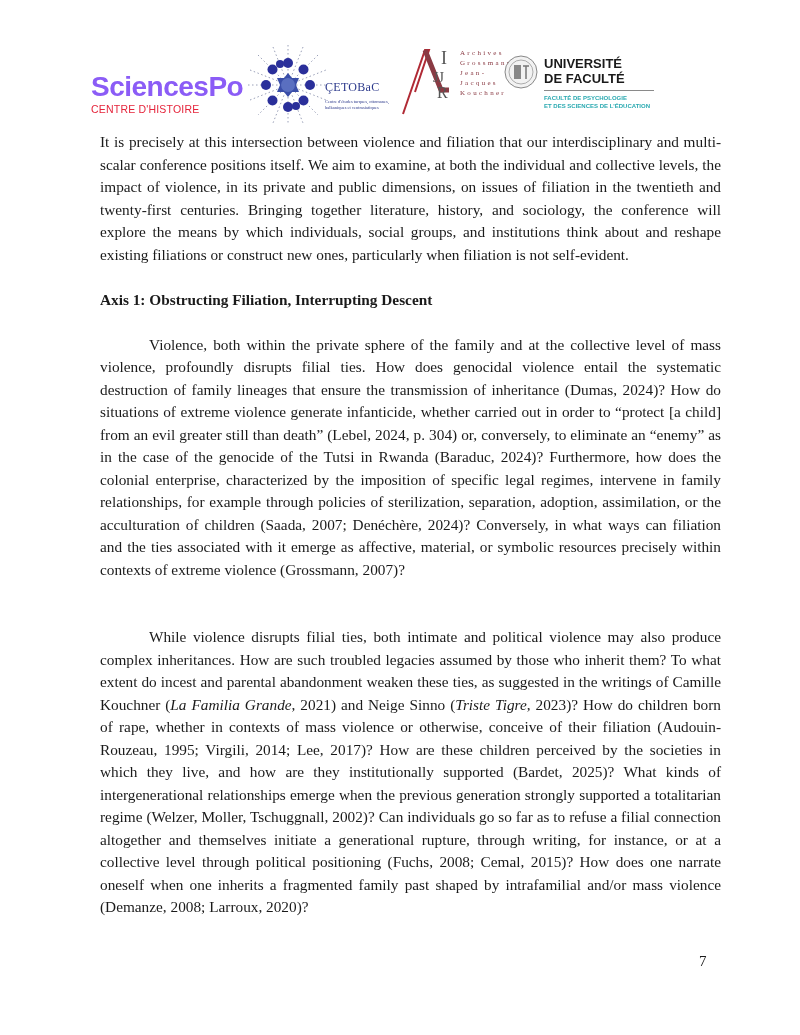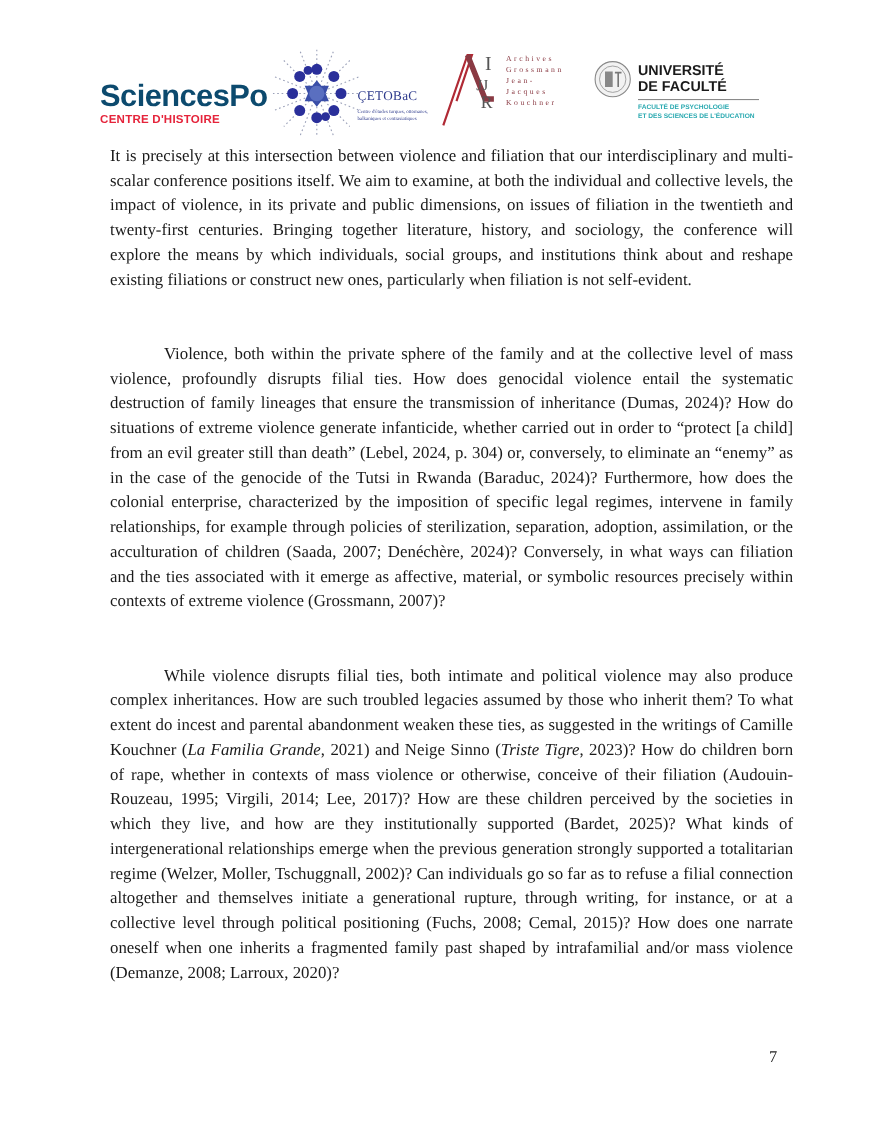--- a/index.html
+++ b/index.html
@@ -1,26 +1,26 @@
 <!DOCTYPE html>
 <html><head>
 <meta charset="utf-8">
 <style>
   html, body { margin: 0; padding: 0; background: #ffffff; }
   body { width: 800px; height: 1035px; position: relative; overflow: hidden; font-family: "Liberation Serif", serif; color: #1a1a1a; }
   .logos { position: absolute; top: 40px; left: 88px; width: 600px; height: 85px; }
   .sp { position: absolute; left: 3px; top: 33px; }
-  .sp-title { font-family: "Liberation Sans", sans-serif; font-weight: bold; color: #0c4a6e; font-size: 28px; letter-spacing: -0.5px; line-height: 28px; }
-  .sp-sub { font-family: "Liberation Sans", sans-serif; font-weight: bold; color: #e5243b; font-size: 10.5px; letter-spacing: 0.2px; margin-top: 2px; }
+  .sp-title { font-family: "Liberation Sans", sans-serif; font-weight: bold; color: #8b5cf6; font-size: 28px; letter-spacing: -0.5px; line-height: 28px; }
+  .sp-sub { font-family: "Liberation Sans", sans-serif; font-weight: normal; color: #e5243b; font-size: 10.5px; letter-spacing: 0.2px; margin-top: 2px; }
   .cetobac { position: absolute; left: 160px; top: 5px; width: 160px; height: 80px; }
   .cetobac-title { position: absolute; left: 77px; top: 35px; font-family: "Liberation Serif", serif; font-size: 12px; color: #2d3a8c; letter-spacing: 0.3px; }
   .cetobac-sub { position: absolute; left: 77px; top: 54px; font-size: 4.5px; line-height: 5.5px; color: #2d3a8c; width: 80px; }
   .aijjr { position: absolute; left: 313px; top: 4px; width: 120px; height: 70px; }
   .aijjr-text { position: absolute; left: 59px; top: 4px; font-size: 7px; letter-spacing: 2.3px; line-height: 10px; color: #8a3a43; }
-  .unige { position: absolute; left: 452px; top: 5px; width: 180px; height: 70px; }
+  .unige { position: absolute; left: 416px; top: 5px; width: 180px; height: 70px; }
   .unige-title { position: absolute; left: 40px; top: 11px; font-family: "Liberation Sans", sans-serif; font-weight: bold; color: #1a1a1a; font-size: 13px; line-height: 15px; }
   .unige-rule { position: absolute; left: 40px; top: 45px; width: 110px; height: 1px; background: #8a8a8a; }
   .unige-fac { position: absolute; left: 40px; top: 49px; font-family: "Liberation Sans", sans-serif; font-weight: bold; color: #29a9b0; font-size: 6px; line-height: 8px; }
   .content { position: absolute; left: 100px; top: 131px; width: 621px; font-size: 15.3px; line-height: 22.5px; }
   .content p { margin: 0; text-align: justify; }
   .content p.indent { text-indent: 49px; }
   .content h2 { font-size: 15.3px; font-weight: bold; margin: 0; line-height: 22.5px; }
   .gap { height: 22.5px; }
   .pageno { position: absolute; left: 699px; top: 953px; font-size: 15px; color: #1a1a1a; }
 </style>
@@ -95,20 +95,21 @@
     <div class="unige-fac">
       <div>FACULTÉ DE PSYCHOLOGIE</div>
       <div>ET DES SCIENCES DE L'ÉDUCATION</div>
     </div>
   </div>
 </div>
 
 <div class="content">
   <p>It is precisely at this intersection between violence and filiation that our interdisciplinary and multi-scalar conference positions itself. We aim to examine, at both the individual and collective levels, the impact of violence, in its private and public dimensions, on issues of filiation in the twentieth and twenty-first centuries. Bringing together literature, history, and sociology, the conference will explore the means by which individuals, social groups, and institutions think about and reshape existing filiations or construct new ones, particularly when filiation is not self-evident.</p>
   <div class="gap"></div>
+  <h2>Axis 1: Obstructing Filiation, Interrupting Descent</h2>
   <div class="gap"></div>
   <p class="indent">Violence, both within the private sphere of the family and at the collective level of mass violence, profoundly disrupts filial ties. How does genocidal violence entail the systematic destruction of family lineages that ensure the transmission of inheritance (Dumas, 2024)? How do situations of extreme violence generate infanticide, whether carried out in order to “protect [a child] from an evil greater still than death” (Lebel, 2024, p. 304) or, conversely, to eliminate an “enemy” as in the case of the genocide of the Tutsi in Rwanda (Baraduc, 2024)? Furthermore, how does the colonial enterprise, characterized by the imposition of specific legal regimes, intervene in family relationships, for example through policies of sterilization, separation, adoption, assimilation, or the acculturation of children (Saada, 2007; Denéchère, 2024)? Conversely, in what ways can filiation and the ties associated with it emerge as affective, material, or symbolic resources precisely within contexts of extreme violence (Grossmann, 2007)?</p>
   <div class="gap"></div>
   <div class="gap"></div>
   <p class="indent"><span>While violence disrupts filial ties, both intimate and political violence may also produce complex inheritances. How are such troubled legacies assumed by those who inherit them? To what extent do incest and parental abandonment weaken these ties, as suggested in the writings of Camille Kouchner (</span><i>La Familia Grande</i><span>, 2021) and Neige Sinno (</span><i>Triste Tigre</i><span>, 2023)? How do children born of rape, whether in contexts of mass violence or otherwise, conceive of their filiation (Audouin-Rouzeau, 1995; Virgili, 2014; Lee, 2017)? How are these children perceived by the societies in which they live, and how are they institutionally supported (Bardet, 2025)? What kinds of intergenerational relationships emerge when the previous generation strongly supported a totalitarian regime (Welzer, Moller, Tschuggnall, 2002)? Can individuals go so far as to refuse a filial connection altogether and themselves initiate a generational rupture, through writing, for instance, or at a collective level through political positioning (Fuchs, 2008; Cemal, 2015)? How does one narrate oneself when one inherits a fragmented family past shaped by intrafamilial and/or mass violence (Demanze, 2008; Larroux, 2020)?</span></p>
 </div>
 
 <div class="pageno">7</div>
 
 </body></html>

